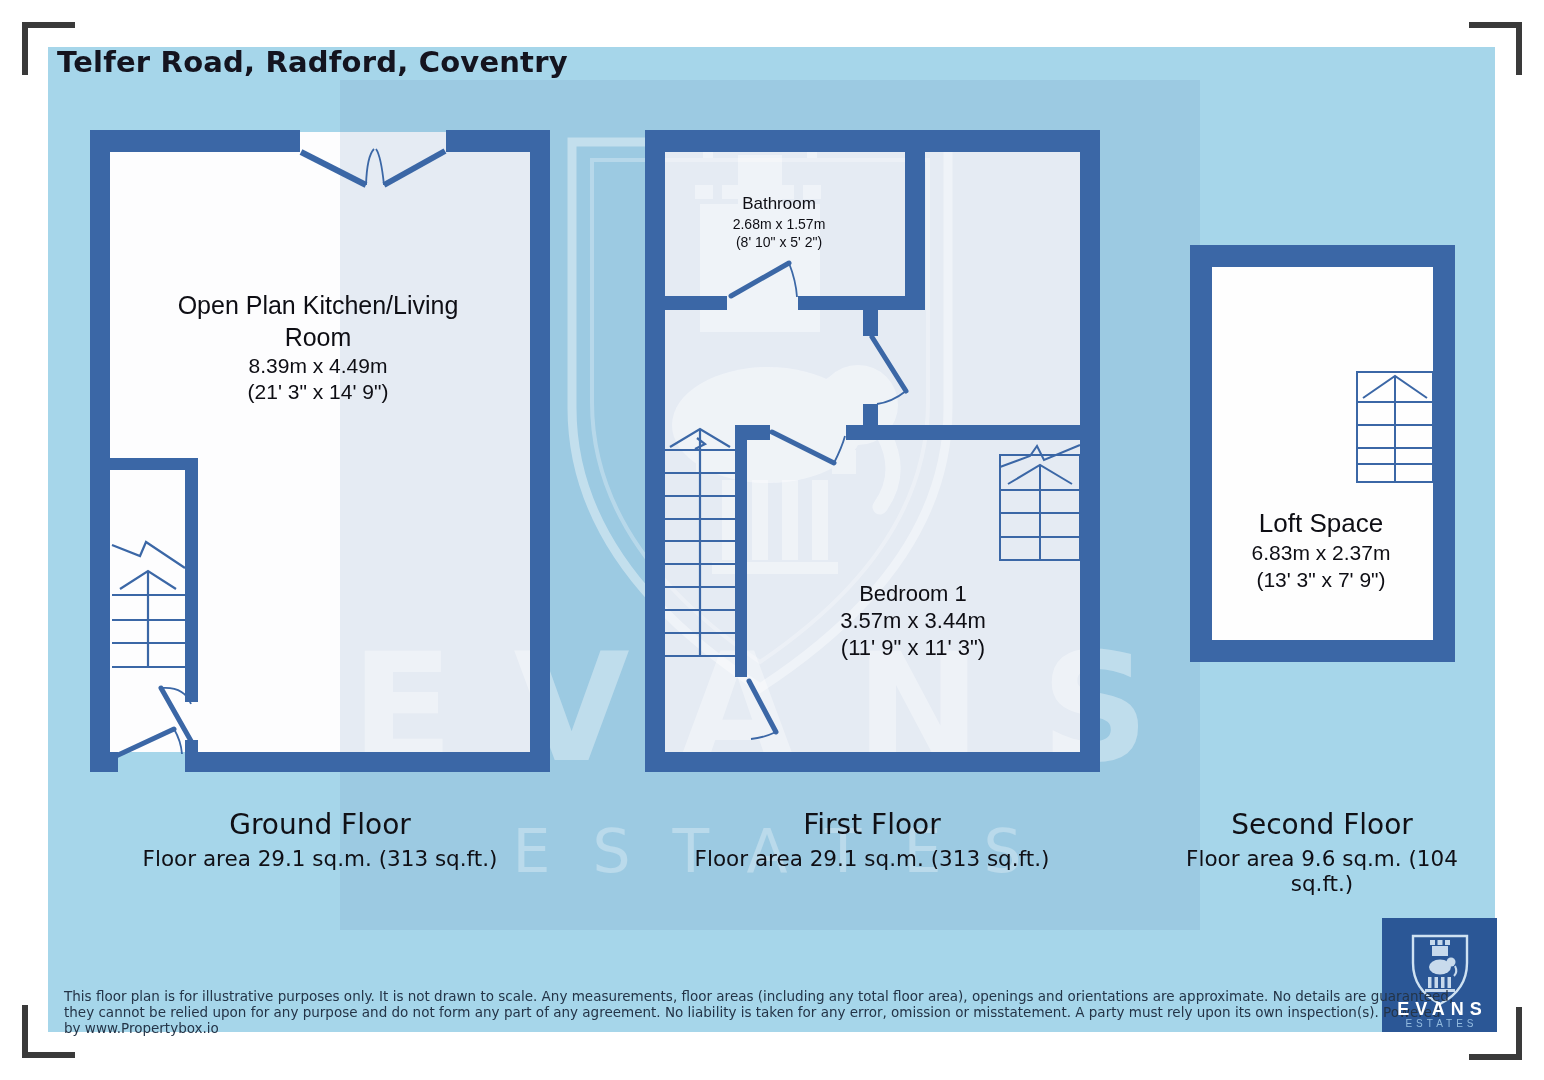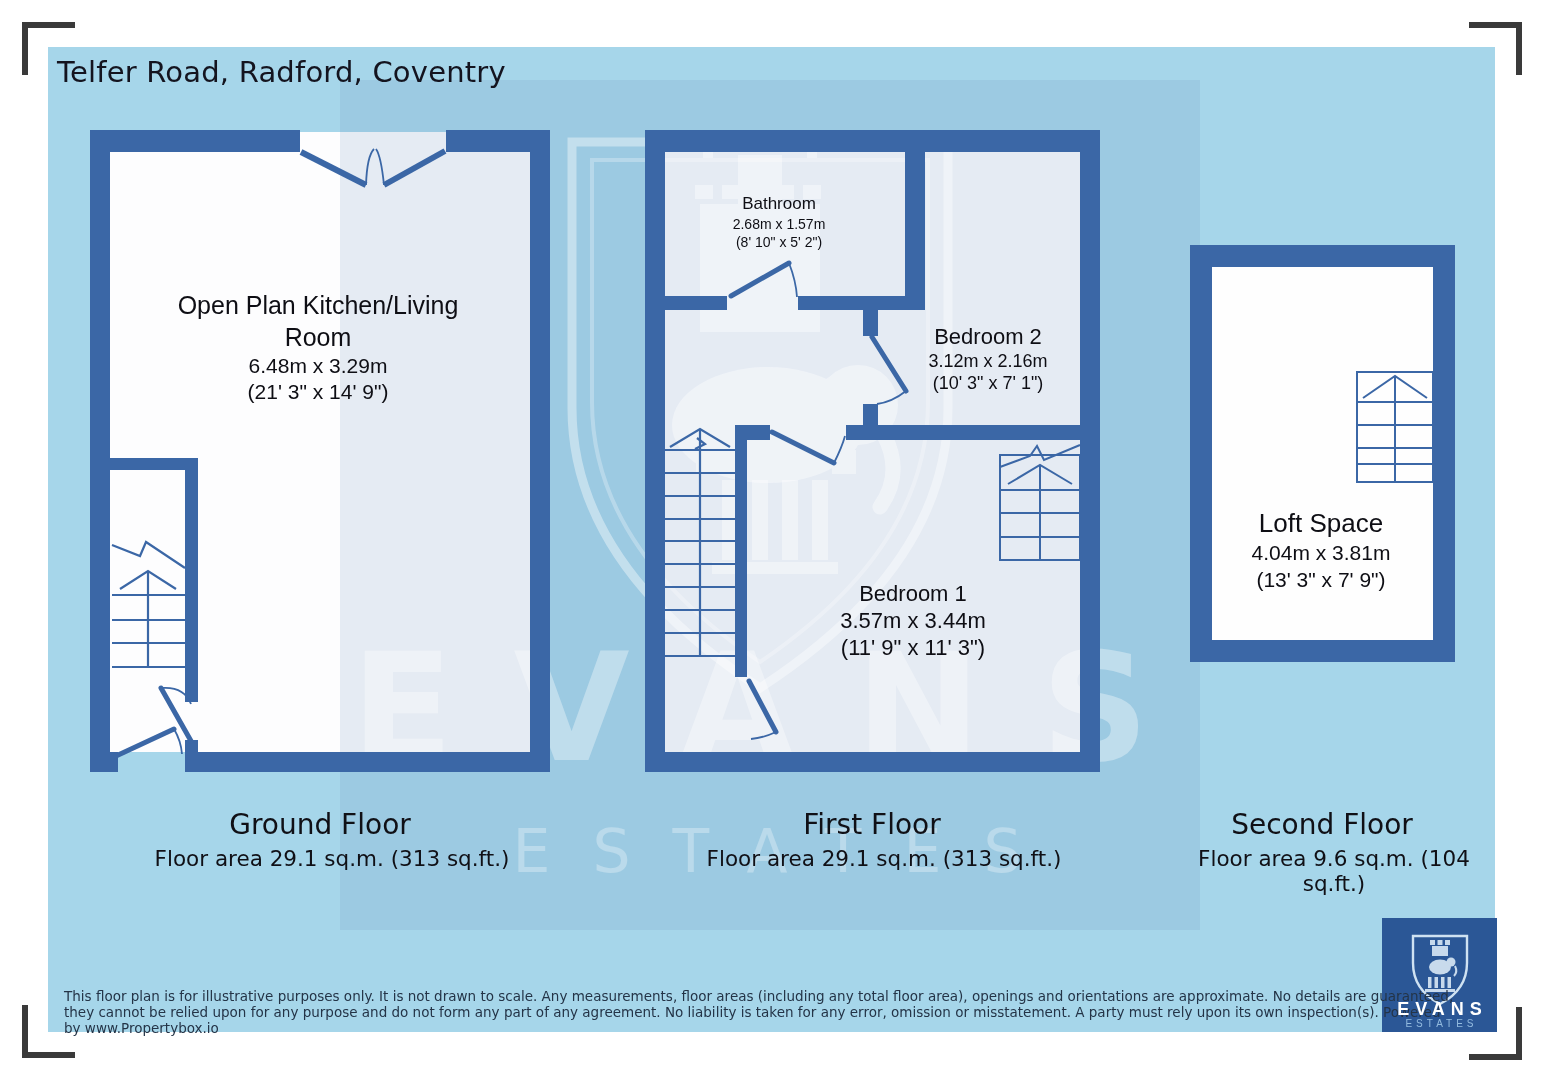--- a/index.html
+++ b/index.html
@@ -17,21 +17,21 @@
   .gf-room .room-dim{font-size:21px;line-height:1.26;}
   .bath-room .room-name{font-size:17px;}
   .bath-room .room-dim{font-size:14px;line-height:1.3;}
   .bed2-room .room-name{font-size:22px;}
   .bed2-room .room-dim{font-size:18px;line-height:1.2;}
   .bed1-room .room-name{font-size:22px;}
   .bed1-room .room-dim{font-size:22px;line-height:1.22;}
   .loft-room .room-name{font-size:26px;}
   .loft-room .room-dim{font-size:21px;line-height:1.26;}
   .floor-label{font-size:28px;color:#101016;}
-  .floor-area{font-size:21.5px;color:#101016;margin-left:12px;}
+  .floor-area{font-size:21.5px;color:#101016;}
   .total-label{font-size:25px;color:#101016;}
   .disc-line{font-size:13.5px;color:#243447;margin-left:11px;}
   .logo-brand{font-size:18px;font-weight:bold;color:#ffffff;letter-spacing:6px;
               font-family:"Liberation Sans",sans-serif;}
   .logo-tag{font-size:10px;color:#93bbdf;letter-spacing:4px;
             font-family:"Liberation Sans",sans-serif;}
 </style>
 </head>
 <body>
 
@@ -227,49 +227,44 @@
     </g>
 
     <g stroke="#3a3a3a" stroke-width="6" fill="none">
       <path d="M25,75 V25 H75"></path>
       <path d="M1469,25 H1519 V75"></path>
       <path d="M25,1005 V1055 H75"></path>
       <path d="M1519,1007 V1057 H1469"></path>
     </g>
   </svg>
 
-  <div class="txt title" style="left:57px;top:55px;">Telfer Road, Radford, Coventry</div>
+  <div class="txt title" style="left:57px;top:45px;font-weight:bold;">Telfer Road, Radford, Coventry</div>
 
   <div class="room-block gf-room" style="left:318px;top:289px;width:300px;">
     <div class="room-name">Open Plan Kitchen/Living Room</div>
-    <div class="room-dim">6.48m x 3.29m</div>
+    <div class="room-dim">8.39m x 4.49m</div>
     <div class="room-dim">(21' 3" x 14' 9")</div>
   </div>
 
   <div class="room-block bath-room nowrap" style="left:779px;top:193px;">
     <div class="room-name">Bathroom</div>
     <div class="room-dim">2.68m x 1.57m</div>
     <div class="room-dim">(8' 10" x 5' 2")</div>
   </div>
 
-  <div class="room-block bed2-room nowrap" style="left:988px;top:323px;">
-    <div class="room-name">Bedroom 2</div>
-    <div class="room-dim">3.12m x 2.16m</div>
-    <div class="room-dim">(10' 3" x 7' 1")</div>
-  </div>
 
   <div class="room-block bed1-room nowrap" style="left:913px;top:580px;">
     <div class="room-name">Bedroom 1</div>
     <div class="room-dim">3.57m x 3.44m</div>
     <div class="room-dim">(11' 9" x 11' 3")</div>
   </div>
 
   <div class="room-block loft-room nowrap" style="left:1321px;top:507px;">
     <div class="room-name">Loft Space</div>
-    <div class="room-dim">4.04m x 3.81m</div>
+    <div class="room-dim">6.83m x 2.37m</div>
     <div class="room-dim">(13' 3" x 7' 9")</div>
   </div>
 
   <div class="txt center nowrap floor-label" style="left:320px;top:808px;">Ground Floor</div>
   <div class="txt center nowrap floor-area" style="left:320px;top:846px;">Floor area 29.1 sq.m. (313 sq.ft.)</div>
 
   <div class="txt center nowrap floor-label" style="left:872px;top:808px;">First Floor</div>
   <div class="txt center nowrap floor-area" style="left:872px;top:846px;">Floor area 29.1 sq.m. (313 sq.ft.)</div>
 
   <div class="txt center nowrap floor-label" style="left:1322px;top:808px;">Second Floor</div>

